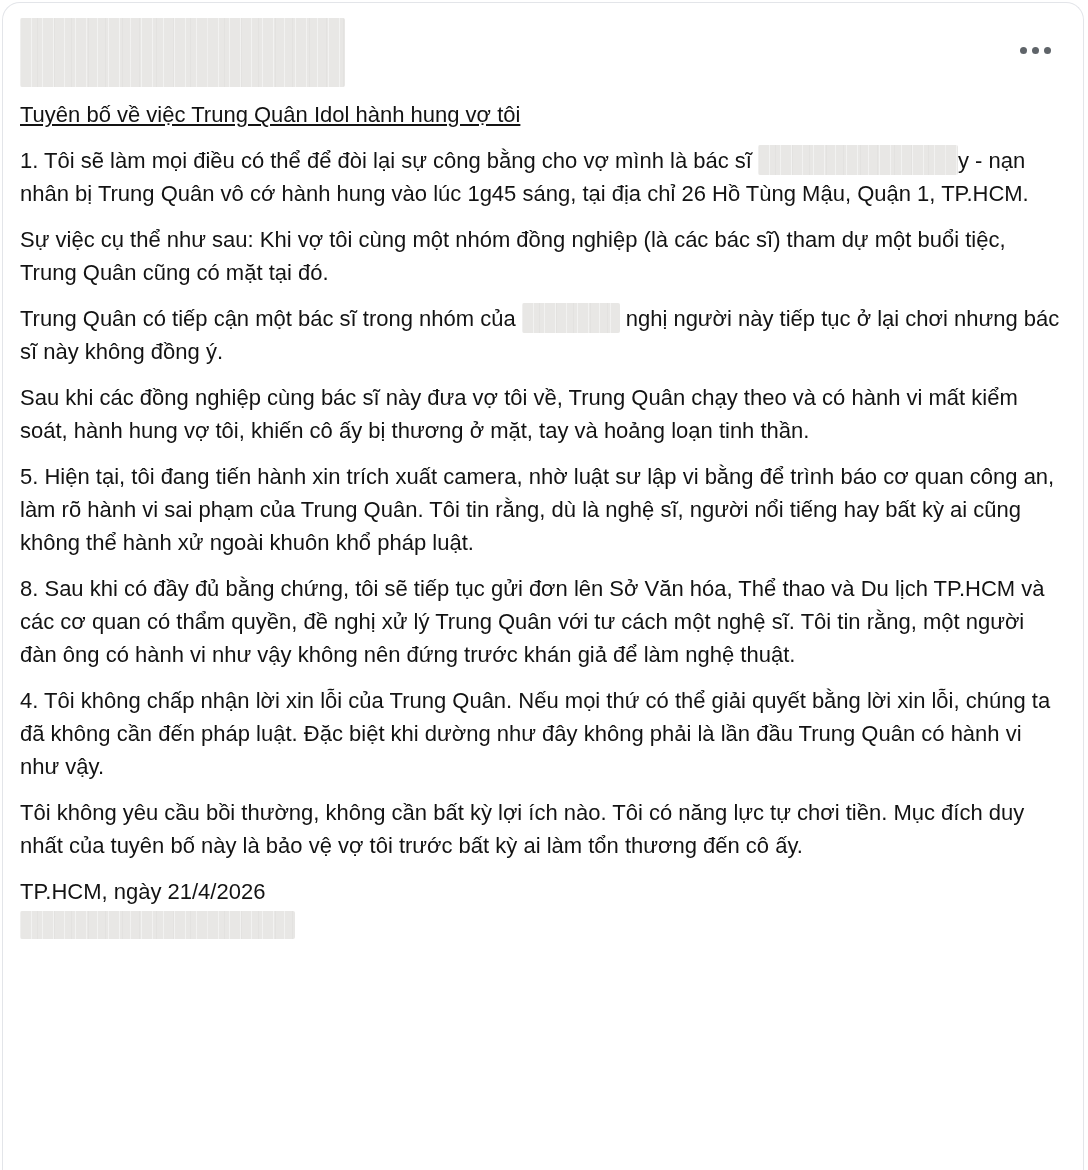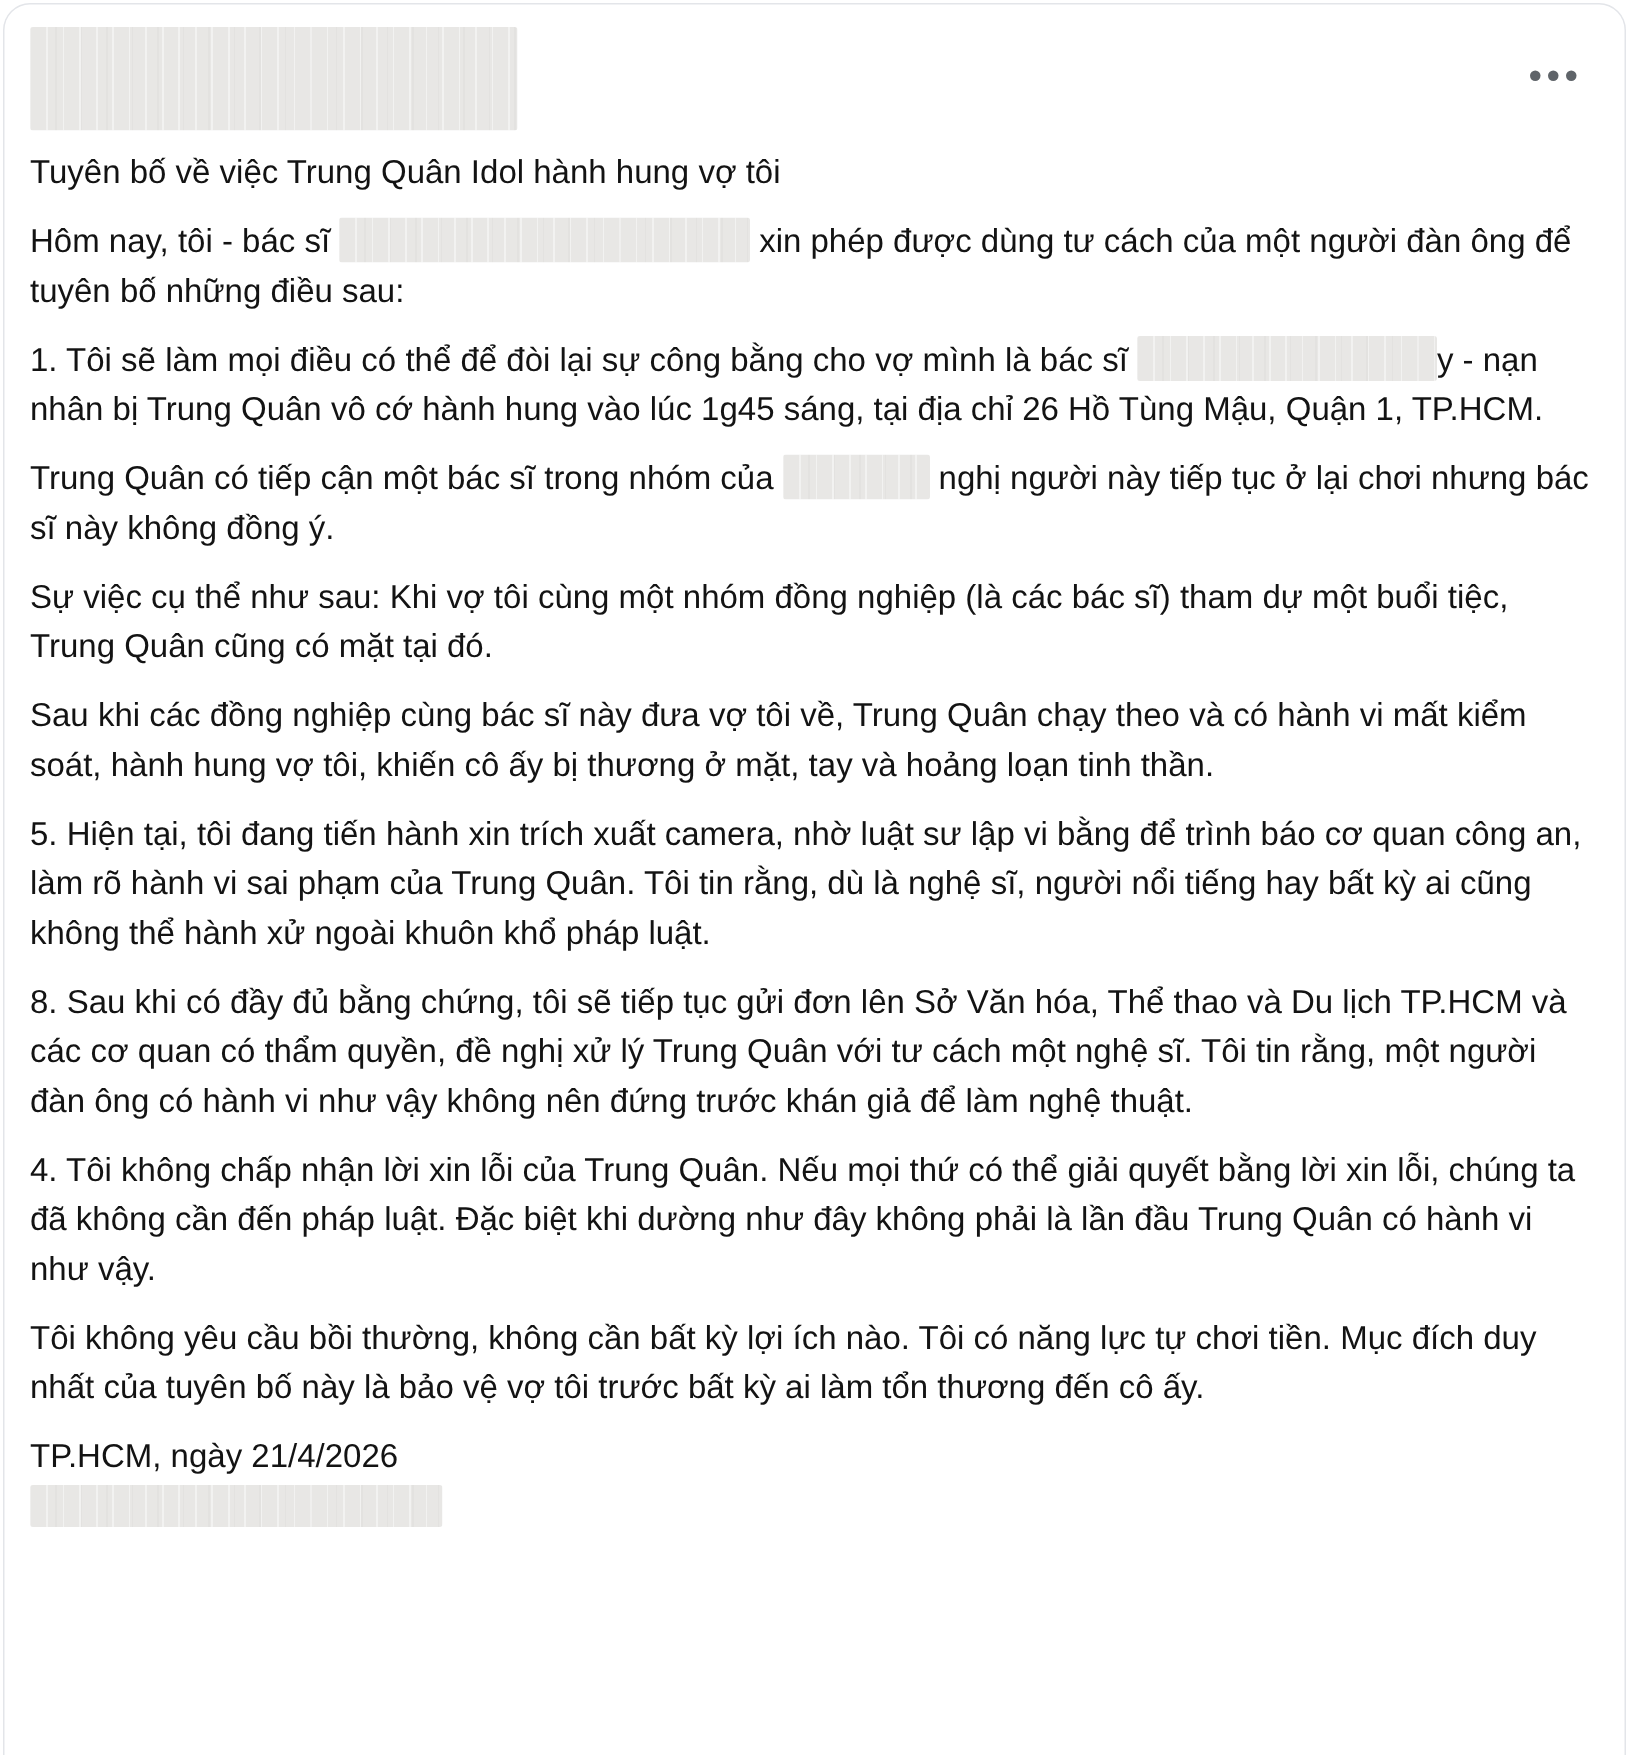--- a/index.html
+++ b/index.html
@@ -43,21 +43,21 @@
     background:#5f6469;
   }
   .para{
     margin:0 0 13px 0;
     font-size:22px;
     line-height:33px;
     font-weight:400;
     letter-spacing:0;
     max-width:1048px;
   }
-  .title{margin-top:11px;}
+  .title{margin-top:11px;text-decoration:underline;}
   .redact-inline{
     display:inline-block;
     height:30px;
     vertical-align:-7px;
     margin:0 6px;
   }
   .w-author{width:274px;}
   .w-wife{width:200px;margin-right:0;}
   .w-group{width:98px;}
   .signature-redaction{
@@ -76,27 +76,26 @@
   <div class="menu-btn">
     <span style="display:flex;gap:5px">
         <i></i>
         <i></i>
         <i></i>
       </span>
   </div>
 
   <div class="para title">Tuyên bố về việc Trung Quân Idol hành hung vợ tôi</div>
 
-  <p class="para"><span>Hôm nay, tôi - bác sĩ</span><span class="redact-inline redact-base w-author"></span><span>xin phép được dùng tư cách của một người đàn ông để tuyên bố những điều sau:</span></p>
 
   <p class="para"><span>1. Tôi sẽ làm mọi điều có thể để đòi lại sự công bằng cho vợ mình là bác sĩ</span><span class="redact-inline redact-base w-wife"></span><span>y - nạn nhân bị Trung Quân vô cớ hành hung vào lúc 1g45 sáng, tại địa chỉ 26 Hồ Tùng Mậu, Quận 1, TP.HCM.</span></p>
 
+  <p class="para">Sự việc cụ thể như sau: Khi vợ tôi cùng một nhóm đồng nghiệp (là các bác sĩ) tham dự một buổi tiệc, Trung Quân cũng có mặt tại đó.</p>
+
   <p class="para"><span>Trung Quân có tiếp cận một bác sĩ trong nhóm của</span><span class="redact-inline redact-base w-group"></span><span>nghị người này tiếp tục ở lại chơi nhưng bác sĩ này không đồng ý.</span></p>
-
-  <p class="para">Sự việc cụ thể như sau: Khi vợ tôi cùng một nhóm đồng nghiệp (là các bác sĩ) tham dự một buổi tiệc, Trung Quân cũng có mặt tại đó.</p>
 
   <p class="para">Sau khi các đồng nghiệp cùng bác sĩ này đưa vợ tôi về, Trung Quân chạy theo và có hành vi mất kiểm soát, hành hung vợ tôi, khiến cô ấy bị thương ở mặt, tay và hoảng loạn tinh thần.</p>
 
   <p class="para">5. Hiện tại, tôi đang tiến hành xin trích xuất camera, nhờ luật sư lập vi bằng để trình báo cơ quan công an, làm rõ hành vi sai phạm của Trung Quân. Tôi tin rằng, dù là nghệ sĩ, người nổi tiếng hay bất kỳ ai cũng không thể hành xử ngoài khuôn khổ pháp luật.</p>
 
   <p class="para">8. Sau khi có đầy đủ bằng chứng, tôi sẽ tiếp tục gửi đơn lên Sở Văn hóa, Thể thao và Du lịch TP.HCM và các cơ quan có thẩm quyền, đề nghị xử lý Trung Quân với tư cách một nghệ sĩ. Tôi tin rằng, một người đàn ông có hành vi như vậy không nên đứng trước khán giả để làm nghệ thuật.</p>
 
   <p class="para">4. Tôi không chấp nhận lời xin lỗi của Trung Quân. Nếu mọi thứ có thể giải quyết bằng lời xin lỗi, chúng ta đã không cần đến pháp luật. Đặc biệt khi dường như đây không phải là lần đầu Trung Quân có hành vi như vậy.</p>
 
   <p class="para">Tôi không yêu cầu bồi thường, không cần bất kỳ lợi ích nào. Tôi có năng lực tự chơi tiền. Mục đích duy nhất của tuyên bố này là bảo vệ vợ tôi trước bất kỳ ai làm tổn thương đến cô ấy.</p>

